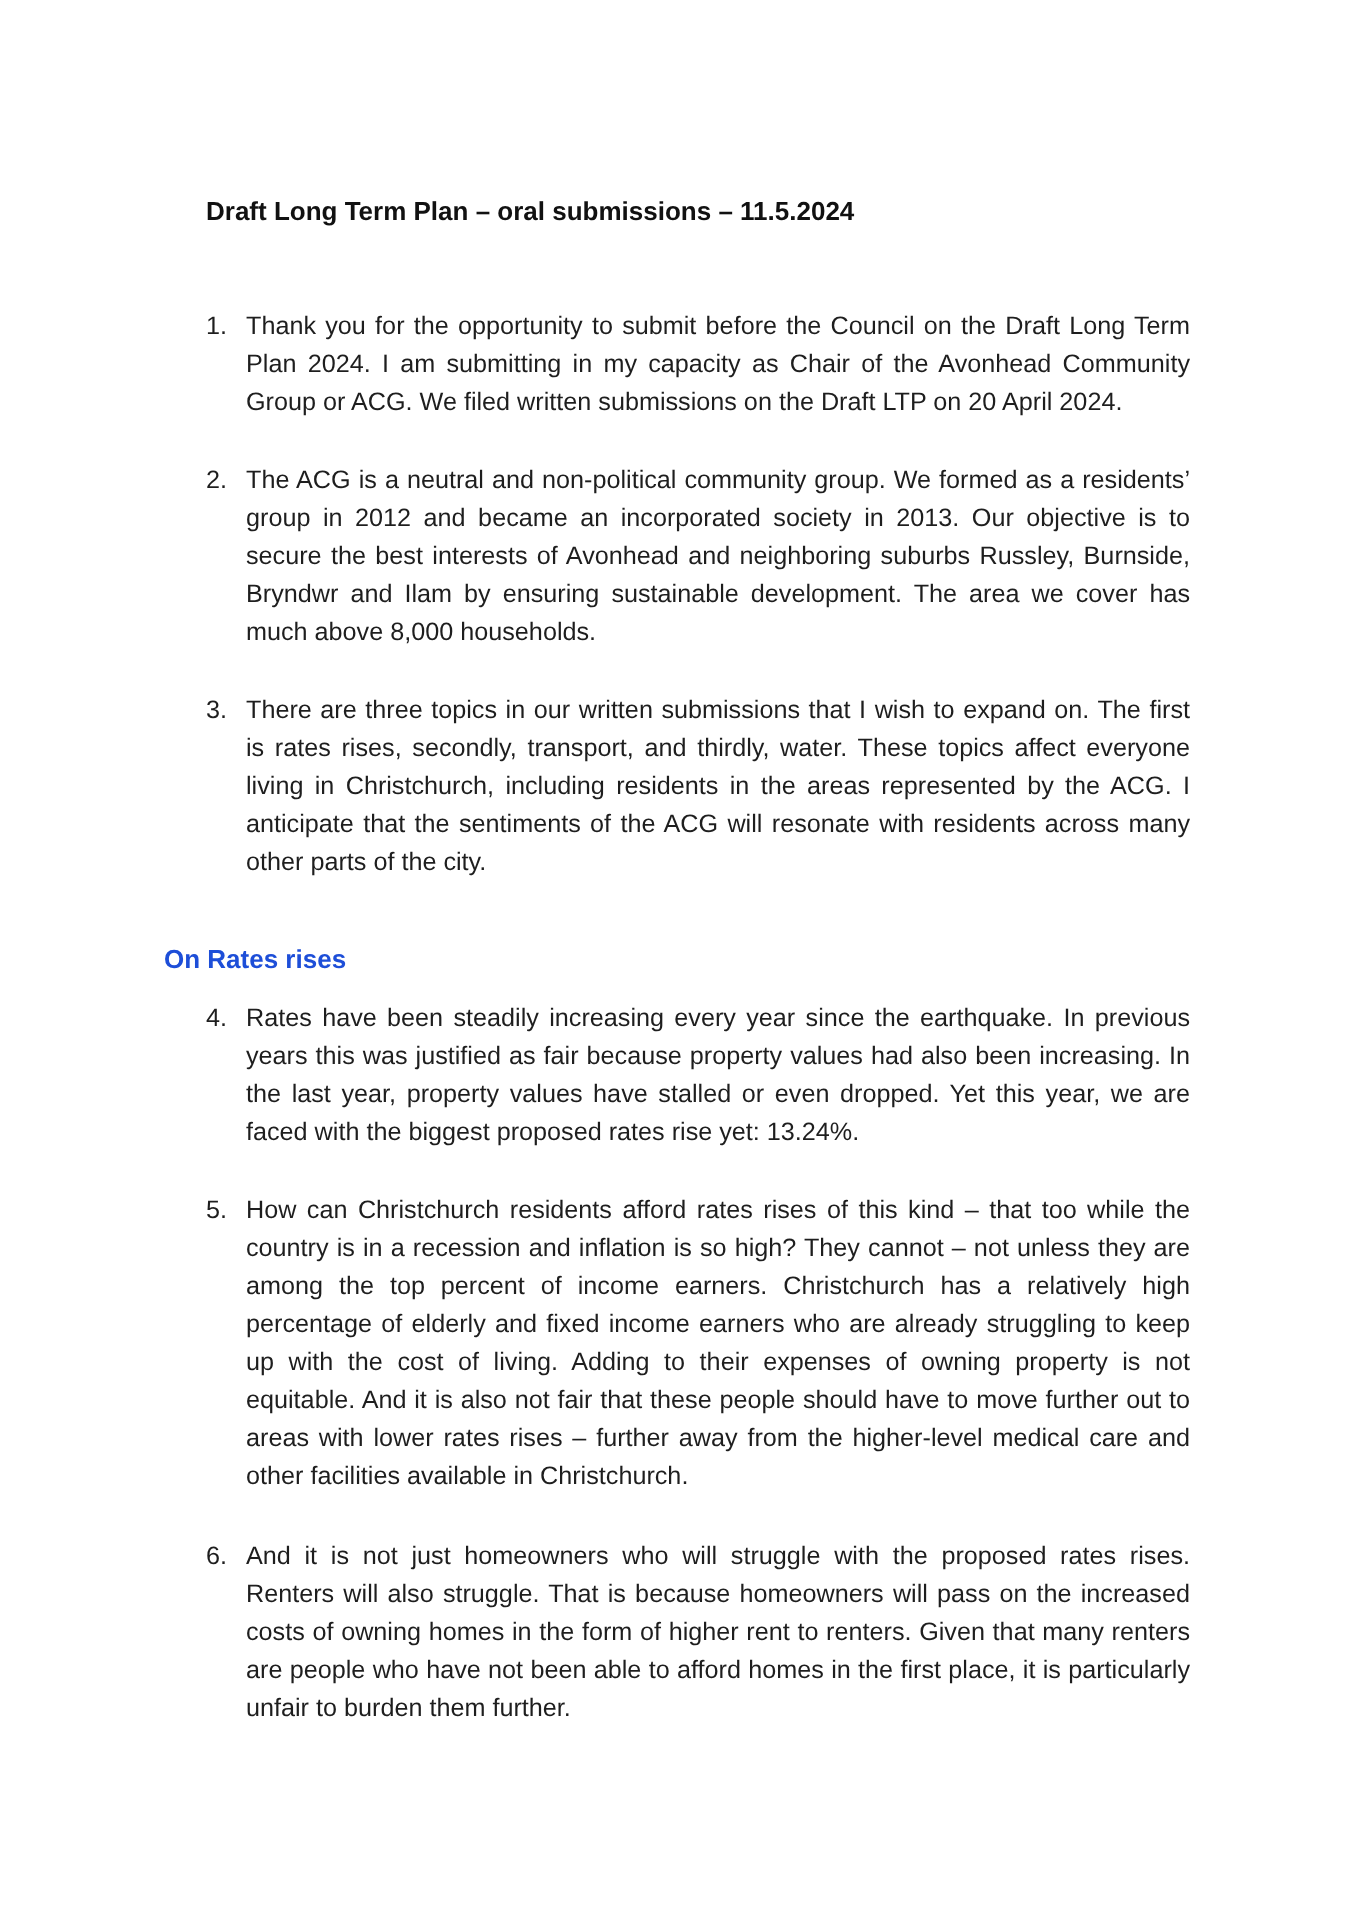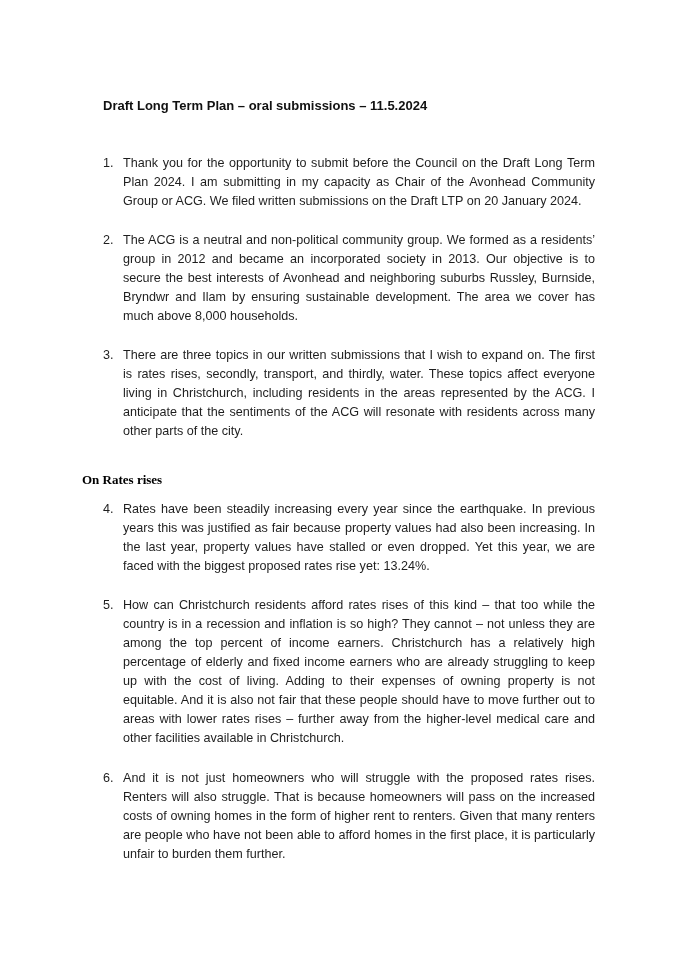--- a/index.html
+++ b/index.html
@@ -39,23 +39,22 @@
       font-weight: bold;
       color: #111;
       white-space: nowrap;
     }
     .section-heading {
       position: absolute;
       left: 82px;
       top: 456px;
       font-size: 13px;
       font-weight: bold;
-      color: #000000;
+      color: #1d4ed8;
       white-space: nowrap;
-      font-family: Liberation Serif, serif;
     }
     .item {
       position: absolute;
       left: 103px;
       width: 492px;
       font-size: 12.6px;
       line-height: 19px;
       color: #1e1e1e;
     }
     .item .num {
@@ -72,21 +71,21 @@
 </head>
 <body>
 
 <div class="page">
 
   <div class="title">Draft Long Term Plan – oral submissions – 11.5.2024</div>
 
 
   <div class="item" style="top:138px;">
     <span class="num">1.</span>
-    <div class="text">Thank you for the opportunity to submit before the Council on the Draft Long Term Plan 2024. I am submitting in my capacity as Chair of the Avonhead Community Group or ACG. We filed written submissions on the Draft LTP on 20 January 2024.</div>
+    <div class="text">Thank you for the opportunity to submit before the Council on the Draft Long Term Plan 2024. I am submitting in my capacity as Chair of the Avonhead Community Group or ACG. We filed written submissions on the Draft LTP on 20 April 2024.</div>
   </div>
 
   <div class="item" style="top:215px;">
     <span class="num">2.</span>
     <div class="text">The ACG is a neutral and non-political community group. We formed as a residents’ group in 2012 and became an incorporated society in 2013. Our objective is to secure the best interests of Avonhead and neighboring suburbs Russley, Burnside, Bryndwr and Ilam by ensuring sustainable development.  The area we cover has much above 8,000 households.</div>
   </div>
 
   <div class="item" style="top:330px;">
     <span class="num">3.</span>
     <div class="text">There are three topics in our written submissions that I wish to expand on. The first is rates rises, secondly, transport, and thirdly, water. These topics affect everyone living in Christchurch, including residents in the areas represented by the ACG. I anticipate that the sentiments of the ACG will resonate with residents across many other parts of the city.</div>

